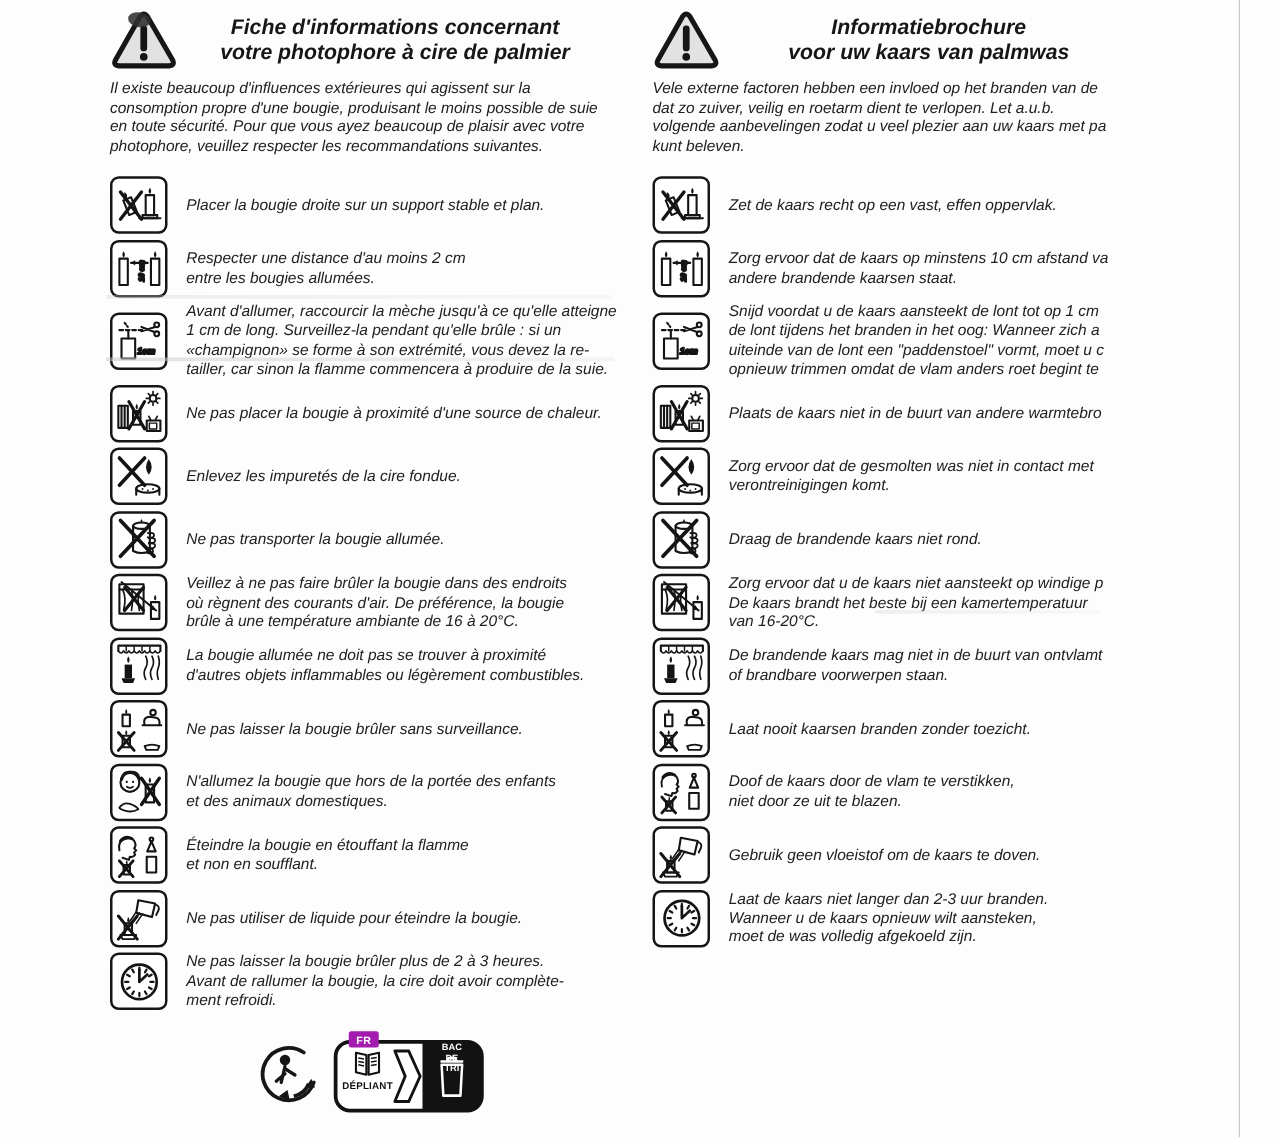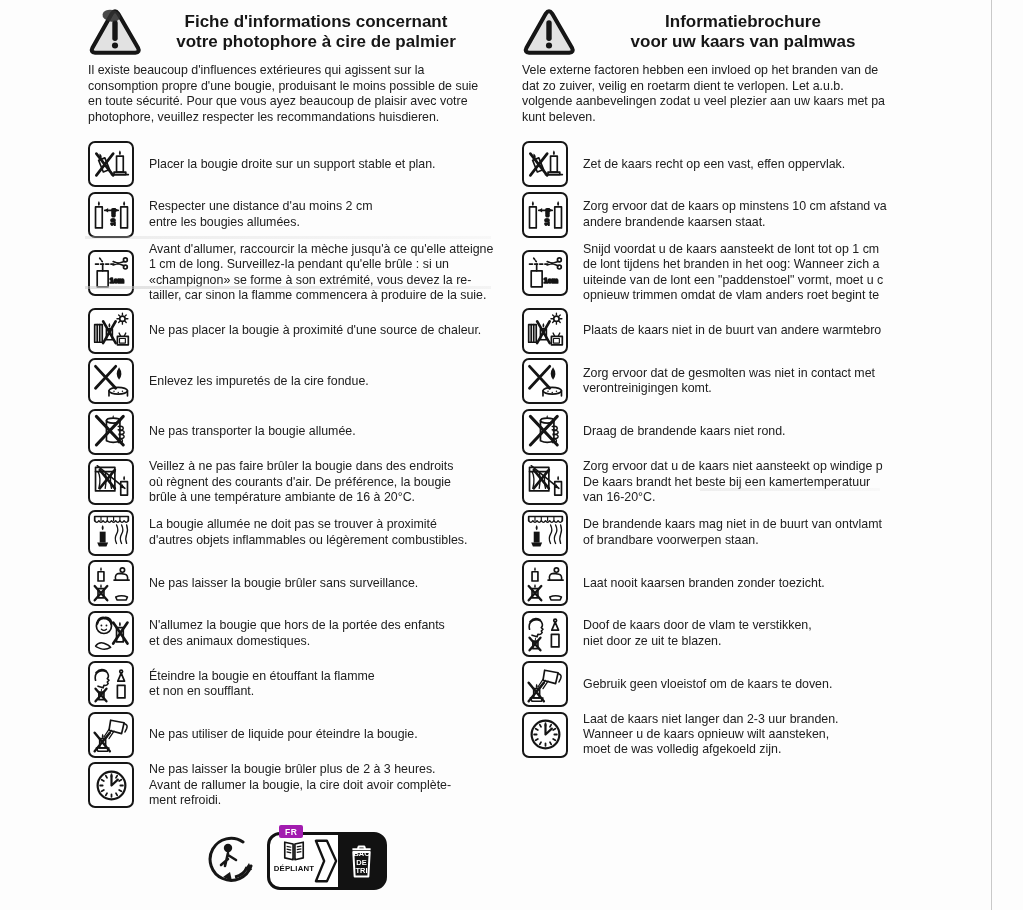--- a/index.html
+++ b/index.html
@@ -1,21 +1,21 @@
 <!DOCTYPE html>
 <html><head>
 <meta charset="utf-8">
 <style>
   html,body{margin:0;padding:0;}
   body{
     width:1023px;height:910px;position:relative;overflow:hidden;
     background:#fdfdfd;color:#1b1b1b;
     font-family:"Liberation Sans", sans-serif;
   }
-  .col{position:absolute;top:7px;}
+  .col{position:absolute;top:7px;font-style:italic;}
   .col-fr{left:88px;width:402px;}
   .col-nl{left:522px;width:470px;}
   .hdr{display:flex;align-items:center;}
   .tri{width:54px;height:50px;flex:none;}
   .title{flex:1;text-align:center;font-weight:bold;font-size:17px;line-height:1.18;white-space:pre;color:#161616;}
   .col-nl .title{flex:none;width:306px;margin-left:14px;}
   .intro{margin-top:6px;font-size:12.4px;line-height:1.25;white-space:pre;color:#202020;}
   .rows{margin-top:16px;}
   .row{display:flex;align-items:center;gap:15px;margin-bottom:4px;min-height:46.5px;}
   .ibox{width:46px;height:46px;box-sizing:border-box;border:2.6px solid #161616;border-radius:7px;
@@ -38,21 +38,21 @@
   .badge{position:relative;width:120px;height:58px;border:3px solid #121212;border-radius:13px;background:#fff;box-sizing:border-box;}
   .fr-tab{position:absolute;top:-10px;left:9px;background:#a21caf;color:#fff;font-size:8.5px;font-weight:bold;
           padding:1.5px 6px;border-radius:2px;letter-spacing:.5px;}
   .badge-inner{display:flex;align-items:stretch;height:100%;}
   .leaf-sec{width:48px;display:flex;flex-direction:column;align-items:center;justify-content:flex-start;padding-top:3px;}
   .leaf-icn{width:24px;height:25px;}
   .leaf-lbl{font-size:7.8px;font-weight:bold;margin-top:1px;letter-spacing:.2px;color:#121212;}
   .chev{width:24px;height:46px;margin:3px 0 0 -4px;}
   .bin-sec{position:absolute;right:-1px;top:-1px;bottom:-1px;width:47px;background:#121212;border-radius:0 11px 11px 0;}
   .bin-icn{position:absolute;left:8px;top:4px;width:31px;height:46px;}
-  .bin-txt{position:absolute;left:0;right:0;top:16px;text-align:center;color:#fff;font-size:7.4px;font-weight:bold;
+  .bin-txt{position:absolute;left:0;right:0;top:0;text-align:center;color:#fff;font-size:7.4px;font-weight:bold;
            line-height:1.15;white-space:pre;}
 </style>
 </head>
 <body>
 
 <svg width="0" height="0" style="position:absolute" aria-hidden="true">
   <defs>
     <symbol id="warn" viewBox="0 0 60 54">
       <path d="M26.5 6.5q3.5-5.2 7 0l22 38q2.6 5-3 5.5H8q-5.6-.5-3-5.5z" fill="#e2e2e2" stroke="#161616" stroke-width="4.5" stroke-linejoin="round"></path>
       <path d="M30 17v17" stroke="#161616" stroke-width="6" stroke-linecap="round"></path>
@@ -199,21 +199,21 @@
     <svg class="tri" viewBox="0 0 60 54">
       <use href="#warn"></use>
       <ellipse cx="26" cy="9" rx="10" ry="6.5" fill="#303030" opacity=".88" transform="rotate(10 26 9)"></ellipse>
     </svg>
     <div class="title">Fiche d'informations concernant
 votre photophore à cire de palmier</div>
   </div>
   <div class="intro">Il existe beaucoup d'influences extérieures qui agissent sur la
 consomption propre d'une bougie, produisant le moins possible de suie
 en toute sécurité. Pour que vous ayez beaucoup de plaisir avec votre
-photophore, veuillez respecter les recommandations huisdieren.</div>
+photophore, veuillez respecter les recommandations suivantes.</div>
 
   <div class="rows">
     <div class="row">
       <div class="ibox">
           <svg class="pict pictsvg" viewBox="0 0 44 44">
             <use href="#i-upright"></use>
           </svg>
         </div>
       <div class="rtxt">Placer la bougie droite sur un support stable et plan.</div>
     </div>

